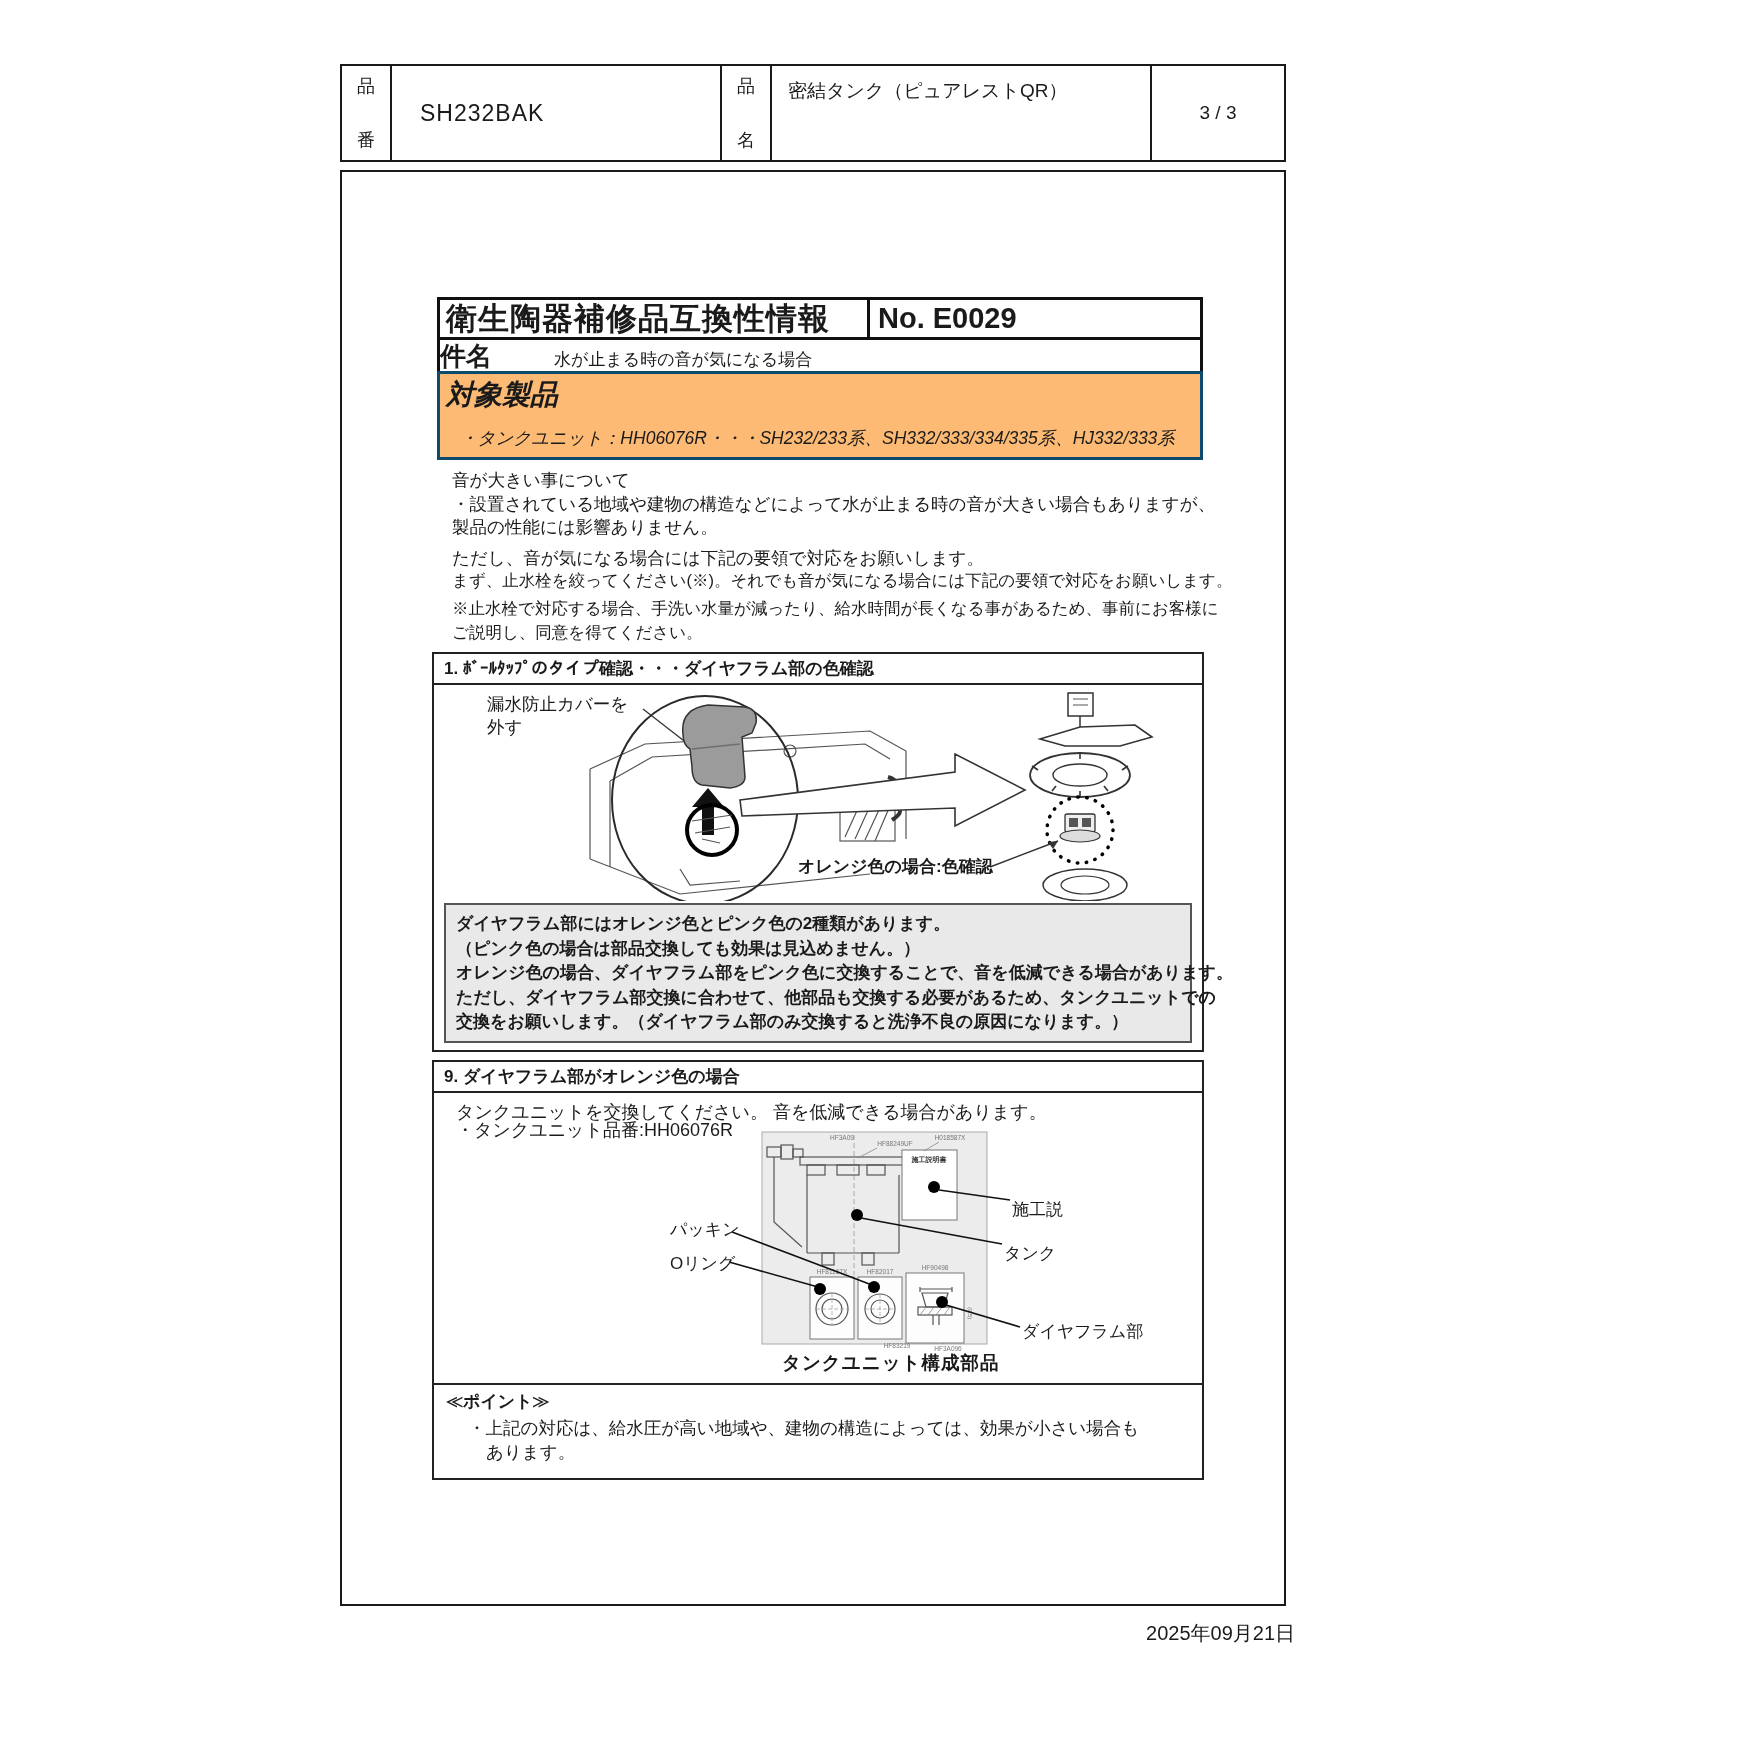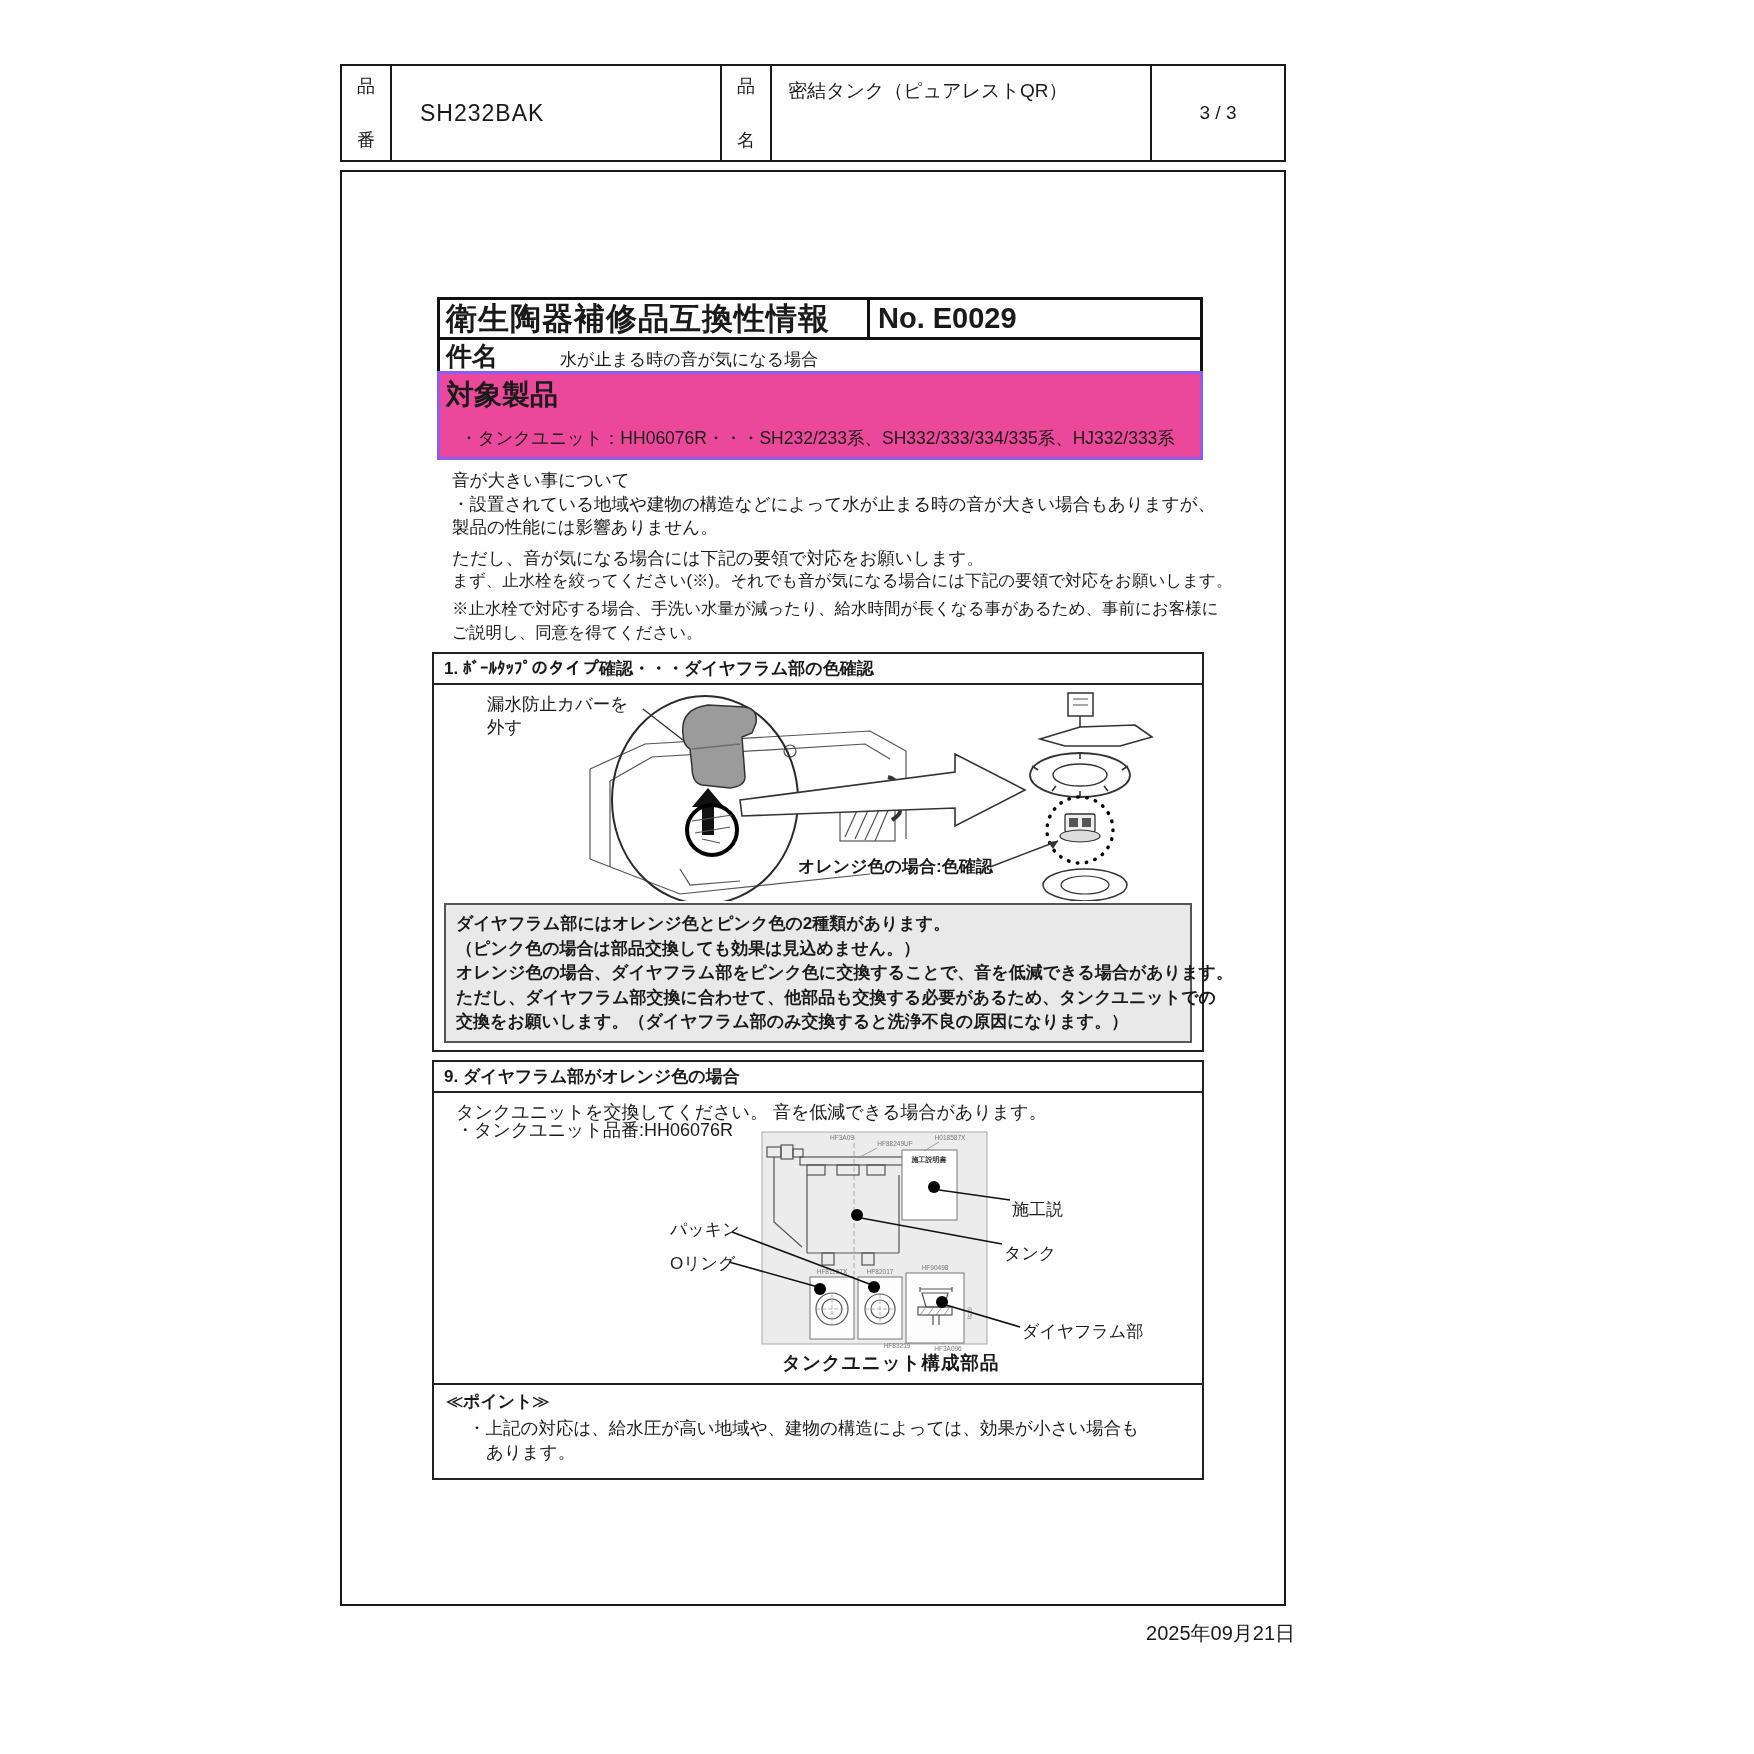--- a/index.html
+++ b/index.html
@@ -18,24 +18,24 @@
   .hdr-page{flex:1;display:flex;align-items:center;justify-content:center;font-size:19px;}
 
   
   .frame{left:340px;top:170px;width:946px;height:1436px;border:2px solid #1a1a1a;box-sizing:border-box;}
 
   .title-row{left:95px;top:125px;width:766px;height:43px;border:3px solid #111;box-sizing:border-box;display:flex;background:#fff;}
   .title-main{width:430px;display:flex;align-items:center;padding-left:6px;font-size:31px;font-weight:bold;letter-spacing:1px;border-right:3px solid #111;box-sizing:border-box;}
   .doc-no{display:flex;align-items:center;padding-left:8px;font-size:29px;font-weight:600;}
 
   .subject-row{left:95px;top:165px;width:766px;height:37px;border:3px solid #111;box-sizing:border-box;display:flex;align-items:baseline;background:#fff;}
-  .subject-label{font-size:26px;font-weight:bold;padding-left:6px;line-height:33px;}
+  .subject-label{font-size:26px;font-weight:bold;line-height:33px;}
   .subject-text{font-size:17px;margin-left:62px;}
 
-  .target-box{left:95px;top:199px;width:766px;height:89px;border:3px solid #8b5cf6;box-sizing:border-box;background:#ec4899;}
+  .target-box{left:95px;top:199px;width:766px;height:89px;border:3px solid #0c4a6e;box-sizing:border-box;background:#fdba74;font-style:italic;}
   .target-heading{font-size:28px;font-weight:bold;padding:2px 0 0 6px;}
   .target-item{font-size:17.5px;padding-left:20px;margin-top:12px;}
 
   .bodyline{left:110px;font-size:17.5px;white-space:nowrap;}
 
   .sec-header{left:90px;width:772px;height:33px;border:2px solid #222;box-sizing:border-box;
               font-size:17px;font-weight:600;line-height:29px;padding-left:10px;background:#fff;}
   .s1-body{left:90px;top:511px;width:772px;height:369px;border:2px solid #222;box-sizing:border-box;background:#fff;}
 
   .cover-label{left:53px;top:8px;font-size:17.5px;line-height:23px;}

